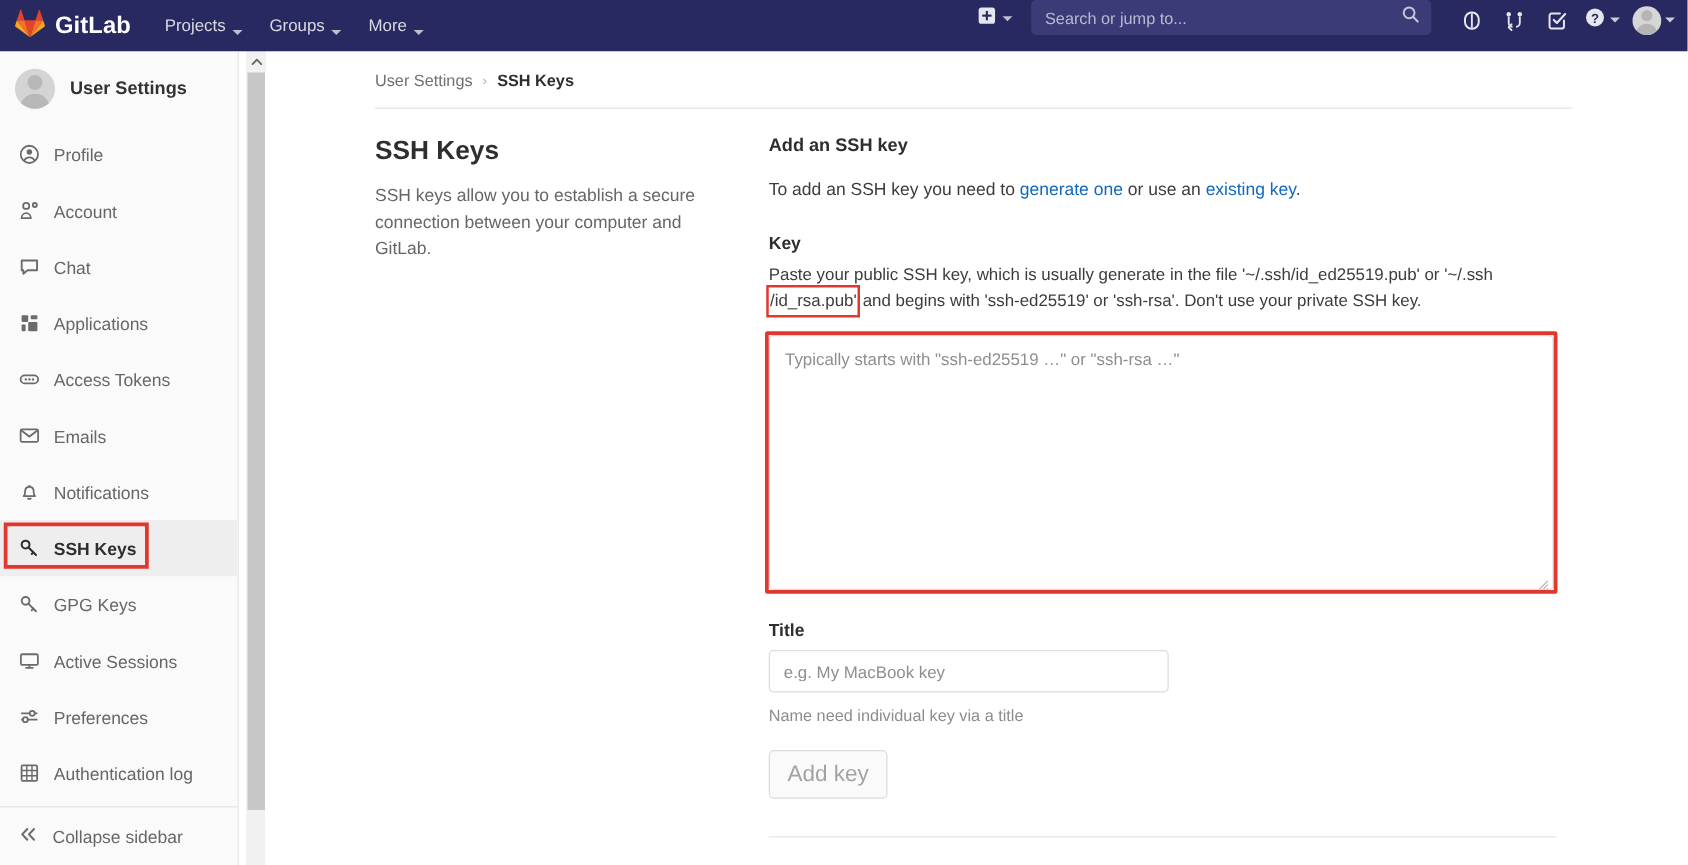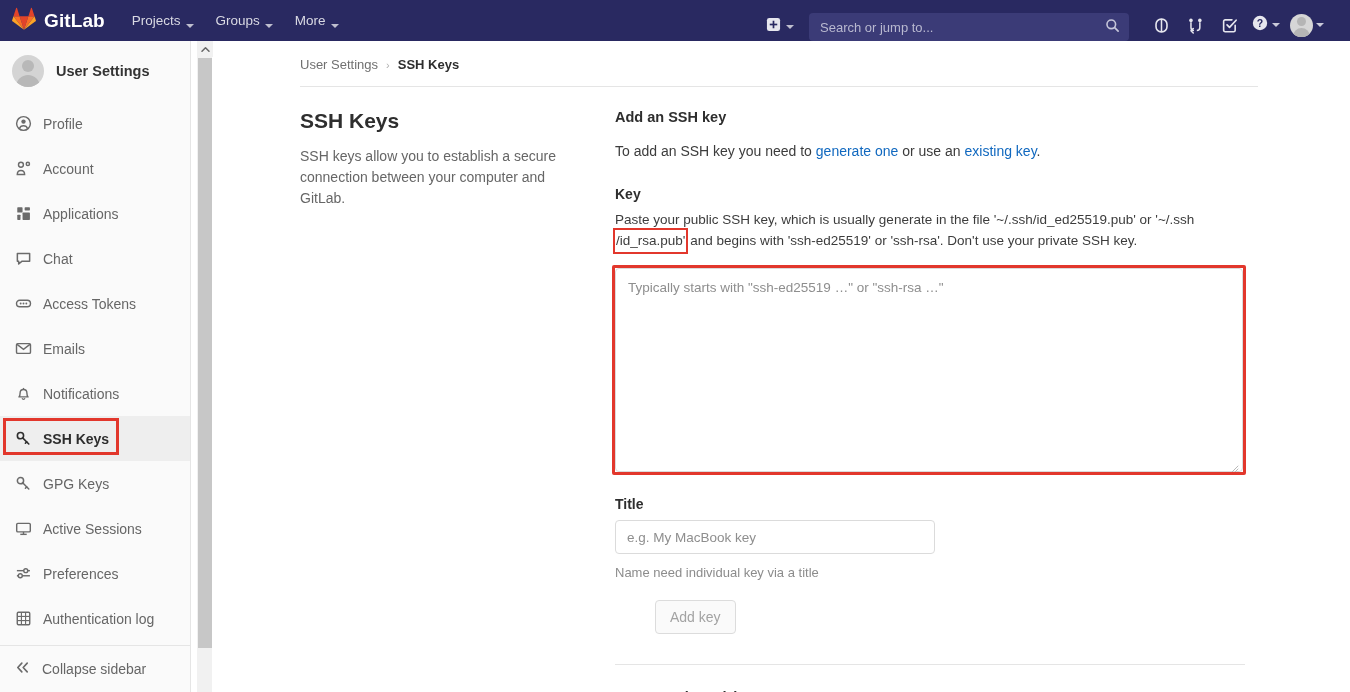--- a/index.html
+++ b/index.html
@@ -39,22 +39,22 @@
     width: 0; height: 0;
     border-left: 4px solid transparent;
     border-right: 4px solid transparent;
     border-top: 4.5px solid currentColor;
     display: inline-block;
     opacity: .85;
   }
 
   .nav-right {
     position: absolute; right: 0; top: 0; height: 41px;
-    display: flex; align-items: flex-end; gap: 2px;
-    padding-right: 22px;
+    display: flex; align-items: flex-start; gap: 2px;
+    padding-right: 6px;
   }
   .nav-plus {
     display: flex; align-items: center; gap: 5px;
     color: #d9d9e3; padding: 5px 7px; cursor: pointer; border-radius: 3px;
   }
 
   .search-box {
     width: 320px; height: 28px;
     background: #3b3b77;
     border-radius: 4px;
@@ -258,24 +258,23 @@
     outline: none; display: block;
     margin-top: 8px;
   }
   .title-input::placeholder { color: #8e8e8e; }
   .hint {
     font-size: 13px; color: #8c8c8c; margin: 11px 0 0 0;
   }
   .btn-add {
     margin-top: 20px;
     background: #fafafa; border: 1px solid #dcdcdc; border-radius: 4px;
-    color: #a3a3a3; font-size: 14px;
+    color: #a3a3a3; font-size: 18px;
     padding: 8px 14px; cursor: default;
     font-family: "Liberation Sans", sans-serif;
-    margin-left: 40px;
   }
 
   .section-divider {
     margin-top: 30px; width: 630px; height: 1px; background: #e5e5e5;
   }
   .h-your-keys {
     font-size: 14.5px; font-weight: bold; color: #2e2e2e;
     margin: 24px 0 0 0;
   }
 </style>
@@ -407,36 +406,36 @@
           <circle cx="13.6" cy="4.2" r="2.5" fill="#6b6b6b"></circle>
           <circle cx="13.6" cy="4.2" r=".9" fill="#fafafa"></circle>
         </svg>
       </span>
       <span>Account</span>
     </li>
 
     <li class="nav-item">
       <span class="ico">
         <svg width="17" height="17" viewBox="0 0 18 18">
+          <path d="M2.5 3.6h13v8.2h-8l-3.6 3v-3H2.5z" fill="none" stroke="#6b6b6b" stroke-width="1.6" stroke-linejoin="round"></path>
+        </svg>
+      </span>
+      <span>Chat</span>
+    </li>
+
+    <li class="nav-item">
+      <span class="ico">
+        <svg width="17" height="17" viewBox="0 0 18 18">
           <rect x="2.4" y="2.4" width="5.6" height="5.6" rx=".7" fill="#6b6b6b"></rect>
           <rect x="10.2" y="2.4" width="5.6" height="3.4" rx=".7" fill="#6b6b6b"></rect>
           <rect x="2.4" y="10.2" width="3.4" height="5.6" rx=".7" fill="#6b6b6b"></rect>
           <rect x="8" y="8" width="7.8" height="7.8" rx=".7" fill="#6b6b6b"></rect>
         </svg>
       </span>
       <span>Applications</span>
-    </li>
-
-    <li class="nav-item">
-      <span class="ico">
-        <svg width="17" height="17" viewBox="0 0 18 18">
-          <path d="M2.5 3.6h13v8.2h-8l-3.6 3v-3H2.5z" fill="none" stroke="#6b6b6b" stroke-width="1.6" stroke-linejoin="round"></path>
-        </svg>
-      </span>
-      <span>Chat</span>
     </li>
 
     <li class="nav-item">
       <span class="ico">
         <svg width="17" height="17" viewBox="0 0 18 18">
           <rect x="1.6" y="5.6" width="14.8" height="6.8" rx="3.4" fill="none" stroke="#6b6b6b" stroke-width="1.5"></rect>
           <circle cx="6" cy="9" r="1" fill="#6b6b6b"></circle>
           <circle cx="9" cy="9" r="1" fill="#6b6b6b"></circle>
           <circle cx="12" cy="9" r="1" fill="#6b6b6b"></circle>
         </svg>

